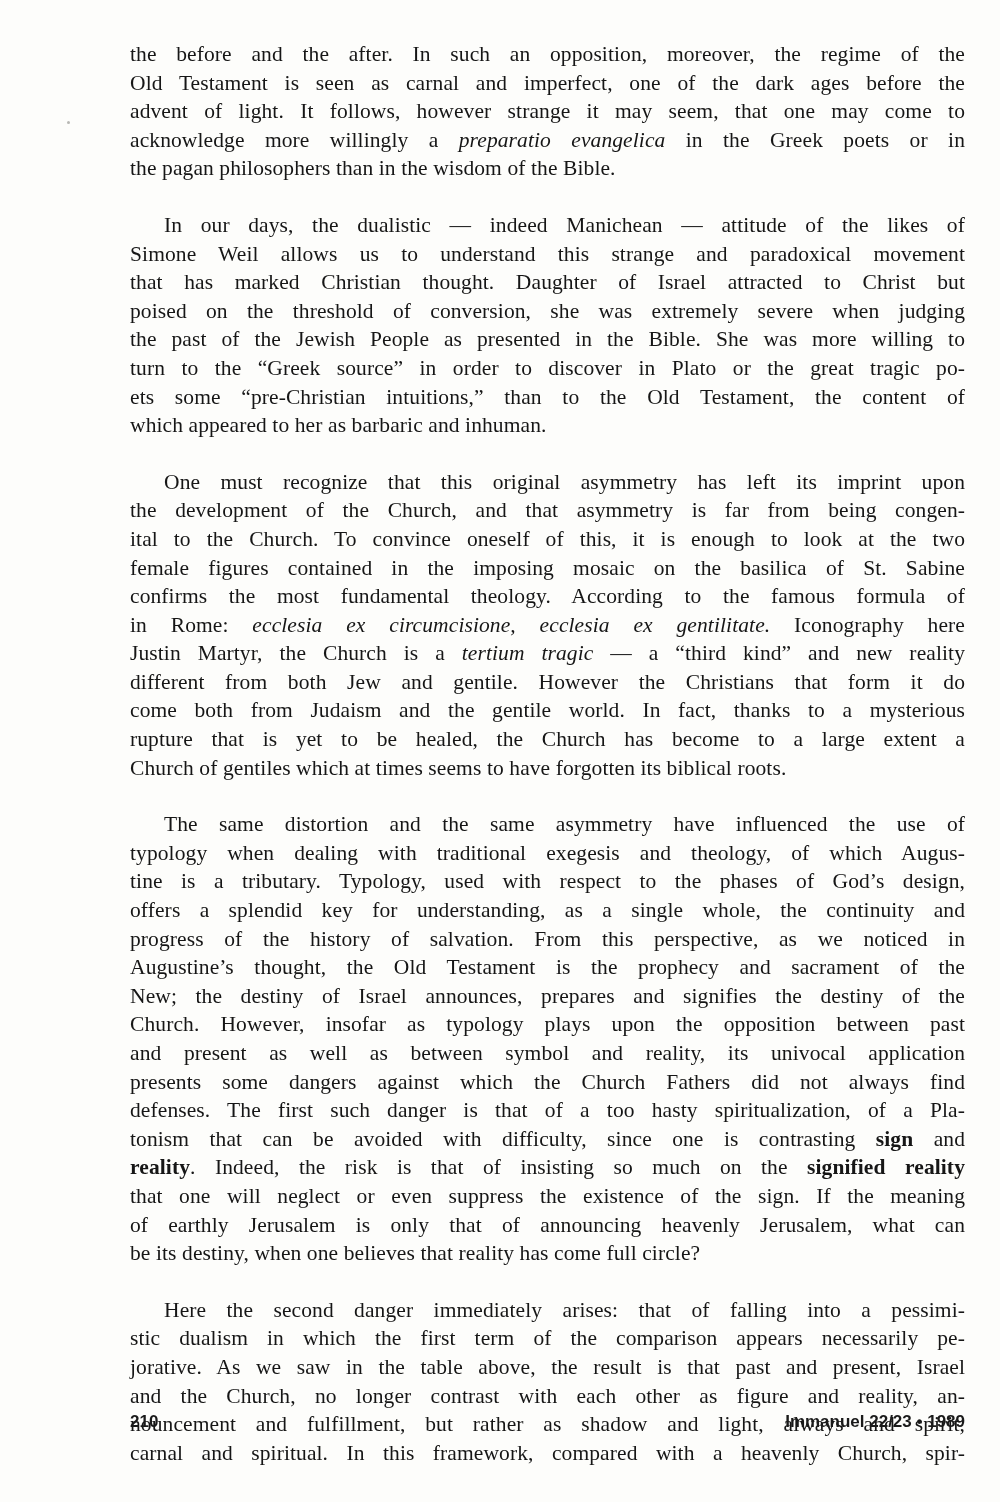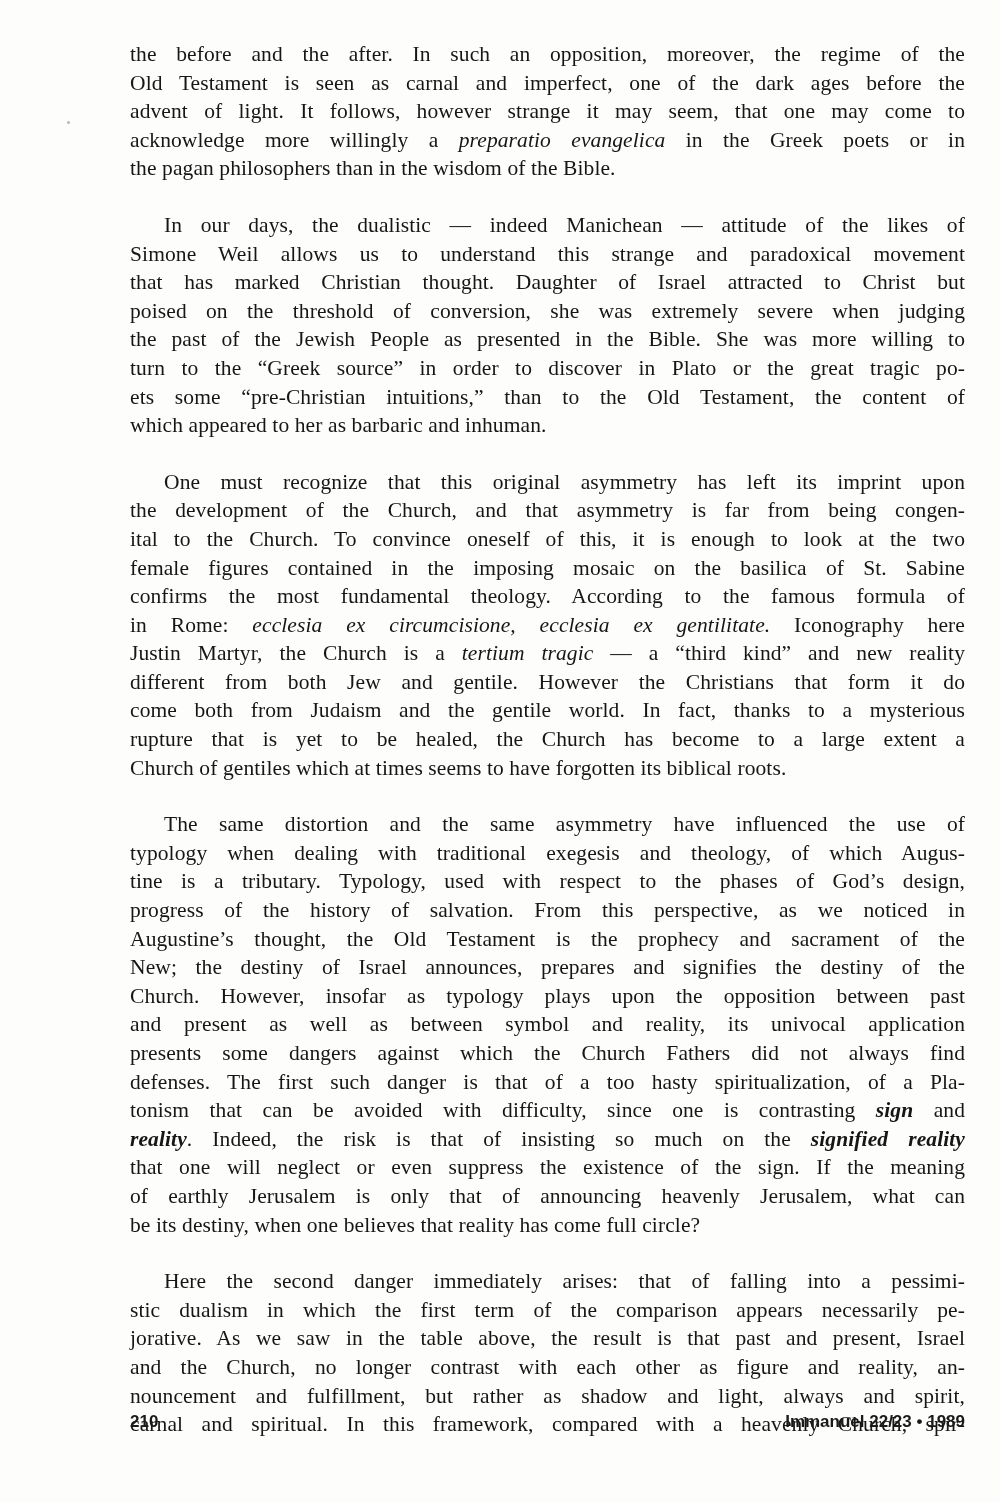--- a/index.html
+++ b/index.html
@@ -33,21 +33,21 @@
     white-space: normal;
   }
   .line.indent {
     padding-left: 34px;
     margin-top: 28px;
   }
   .line.last {
     text-align-last: left;
   }
   .line span.i { font-style: italic; }
-  .line span.b { font-weight: bold; font-style: italic; }
+  .line span.b { font-weight: bold; }
   .footer {
     position: absolute;
     left: 130px;
     width: 835px;
     top: 1412px;
     font-family: "Liberation Sans", sans-serif;
     font-size: 17px;
     font-weight: 600;
     color: #1a1a1a;
     display: flex;
@@ -91,20 +91,21 @@
       <div class="line"><span>confirms the most fundamental theology. According to the famous formula of</span></div>
       <div class="line"><span>in Rome: </span><span class="i">ecclesia ex circumcisione, ecclesia ex gentilitate.</span><span> Iconography here</span></div>
       <div class="line"><span>Justin Martyr, the Church is a </span><span class="i">tertium tragic</span><span> — a “third kind” and new reality</span></div>
       <div class="line"><span>different from both Jew and gentile. However the Christians that form it do</span></div>
       <div class="line"><span>come both from Judaism and the gentile world. In fact, thanks to a mysterious</span></div>
       <div class="line"><span>rupture that is yet to be healed, the Church has become to a large extent a</span></div>
       <div class="line last"><span>Church of gentiles which at times seems to have forgotten its biblical roots.</span></div>
       <div class="line indent"><span>The same distortion and the same asymmetry have influenced the use of</span></div>
       <div class="line"><span>typology when dealing with traditional exegesis and theology, of which Augus-</span></div>
       <div class="line"><span>tine is a tributary. Typology, used with respect to the phases of God’s design,</span></div>
+      <div class="line"><span>offers a splendid key for understanding, as a single whole, the continuity and</span></div>
       <div class="line"><span>progress of the history of salvation. From this perspective, as we noticed in</span></div>
       <div class="line"><span>Augustine’s thought, the Old Testament is the prophecy and sacrament of the</span></div>
       <div class="line"><span>New; the destiny of Israel announces, prepares and signifies the destiny of the</span></div>
       <div class="line"><span>Church. However, insofar as typology plays upon the opposition between past</span></div>
       <div class="line"><span>and present as well as between symbol and reality, its univocal application</span></div>
       <div class="line"><span>presents some dangers against which the Church Fathers did not always find</span></div>
       <div class="line"><span>defenses. The first such danger is that of a too hasty spiritualization, of a Pla-</span></div>
       <div class="line"><span>tonism that can be avoided with difficulty, since one is contrasting </span><span class="b">sign</span><span> and</span></div>
       <div class="line"><span class="b">reality</span><span>. Indeed, the risk is that of insisting so much on the </span><span class="b">signified reality</span></div>
       <div class="line"><span>that one will neglect or even suppress the existence of the sign. If the meaning</span></div>

